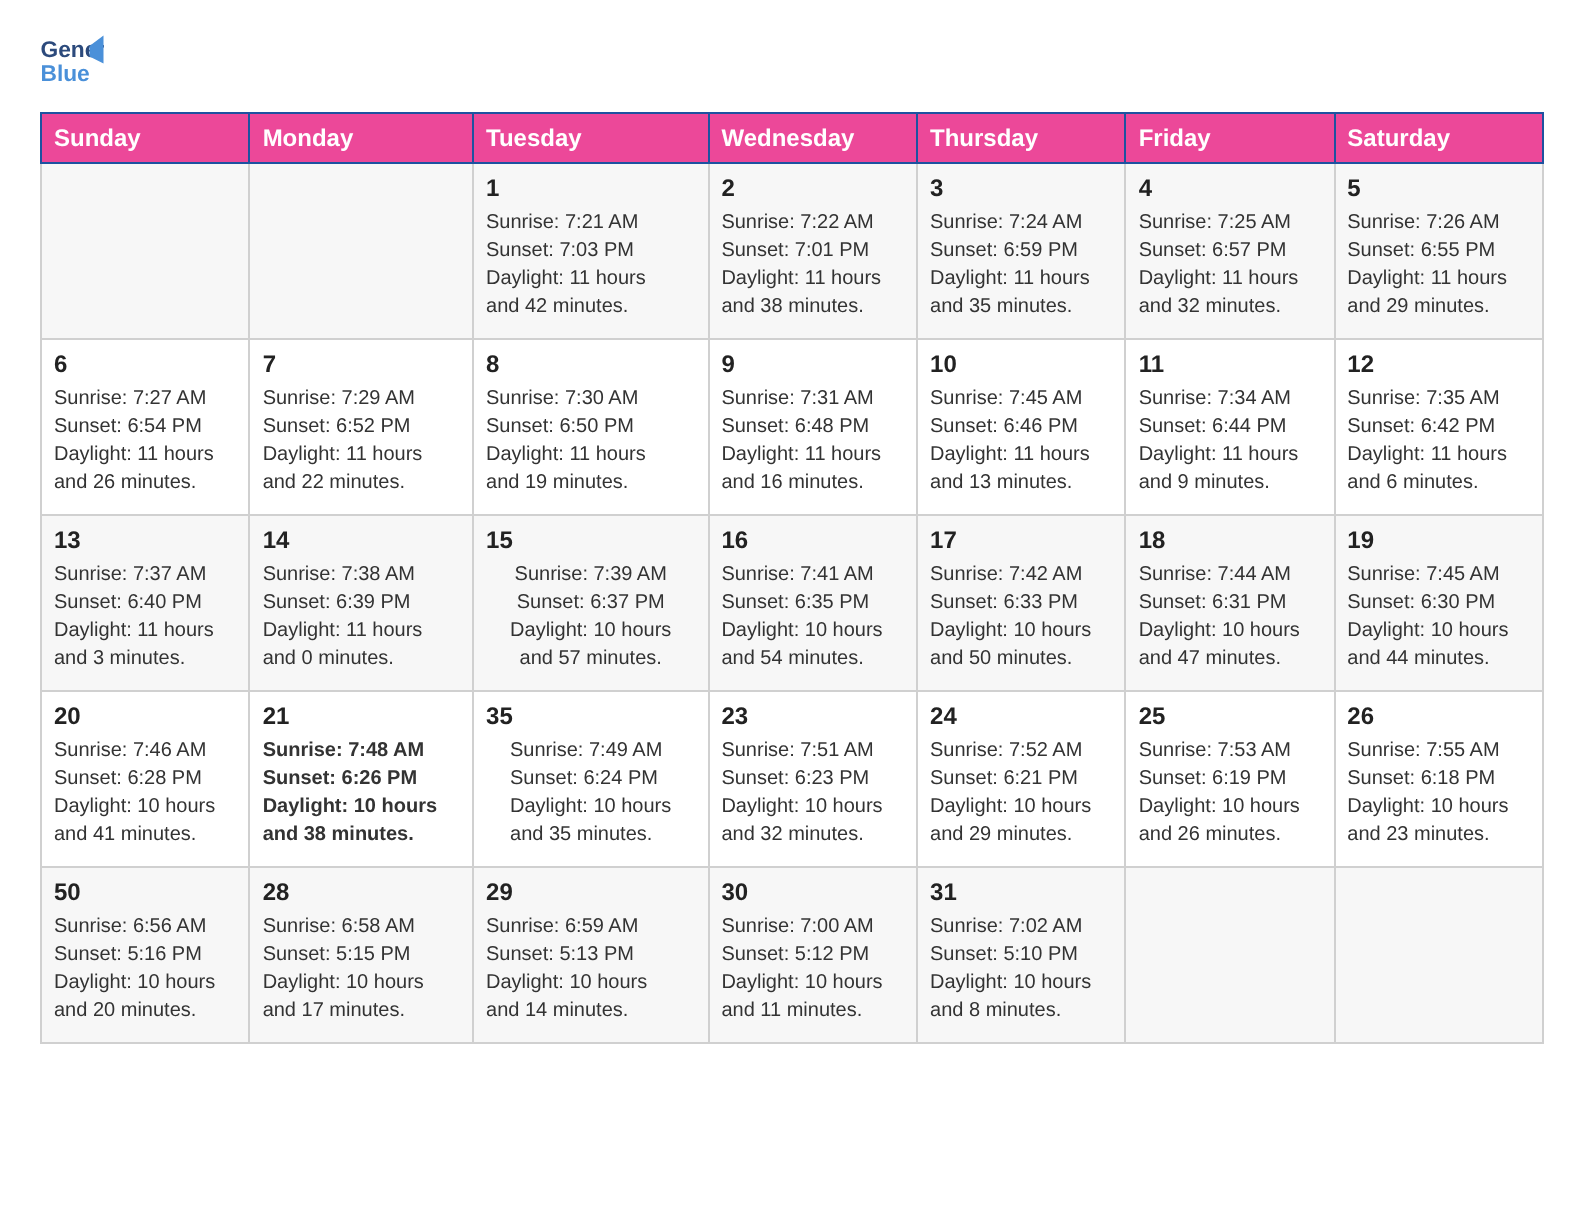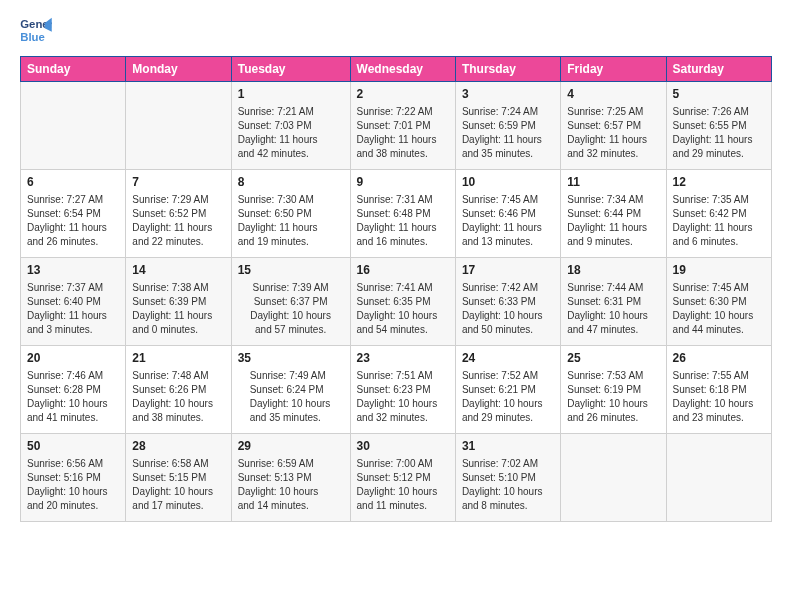--- a/index.html
+++ b/index.html
@@ -257,21 +257,21 @@
       <tr>
         <td>
           <span class="day-num">20</span>
           <div class="day-info" style="white-space: pre-line;">Sunrise: 7:46 AM
 Sunset: 6:28 PM
 Daylight: 10 hours
 and 41 minutes.</div>
         </td>
         <td>
           <span class="day-num">21</span>
-          <div class="day-info" style="white-space: pre-line;">Sunrise: 7:48 AM
+          <div class="day-info" style="white-space: pre-line; font-weight: bold;">Sunrise: 7:48 AM
 Sunset: 6:26 PM
 Daylight: 10 hours
 and 38 minutes.</div>
         </td>
         <td>
           <span class="day-num">35</span>
           <div class="day-info" style="white-space: pre-line; margin-left: 12px;">Sunrise: 7:49 AM
 Sunset: 6:24 PM
 Daylight: 10 hours
 and 35 minutes.</div>

